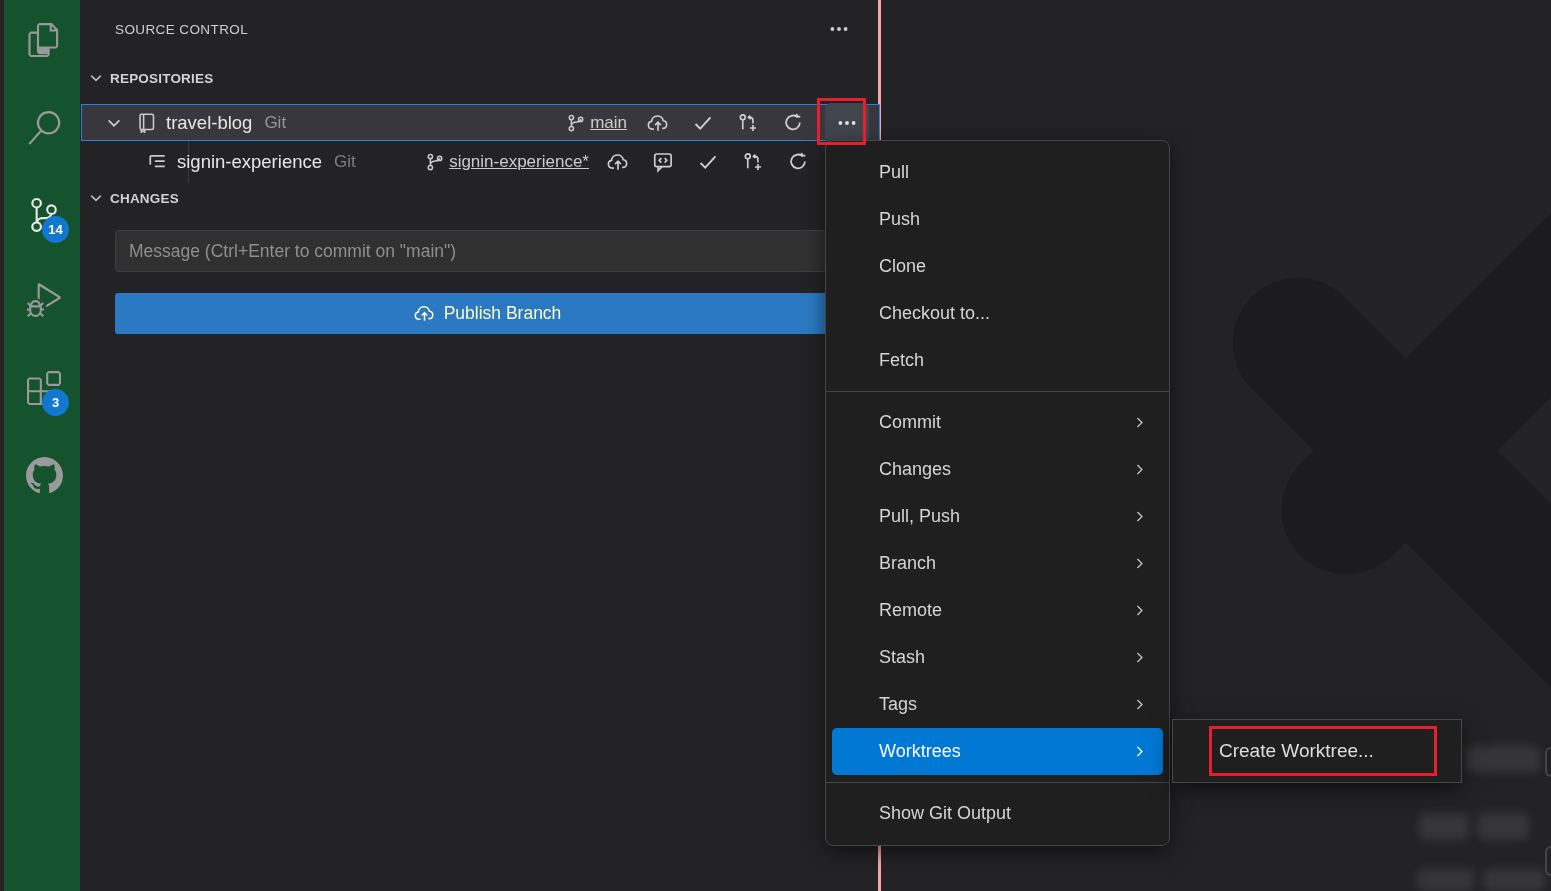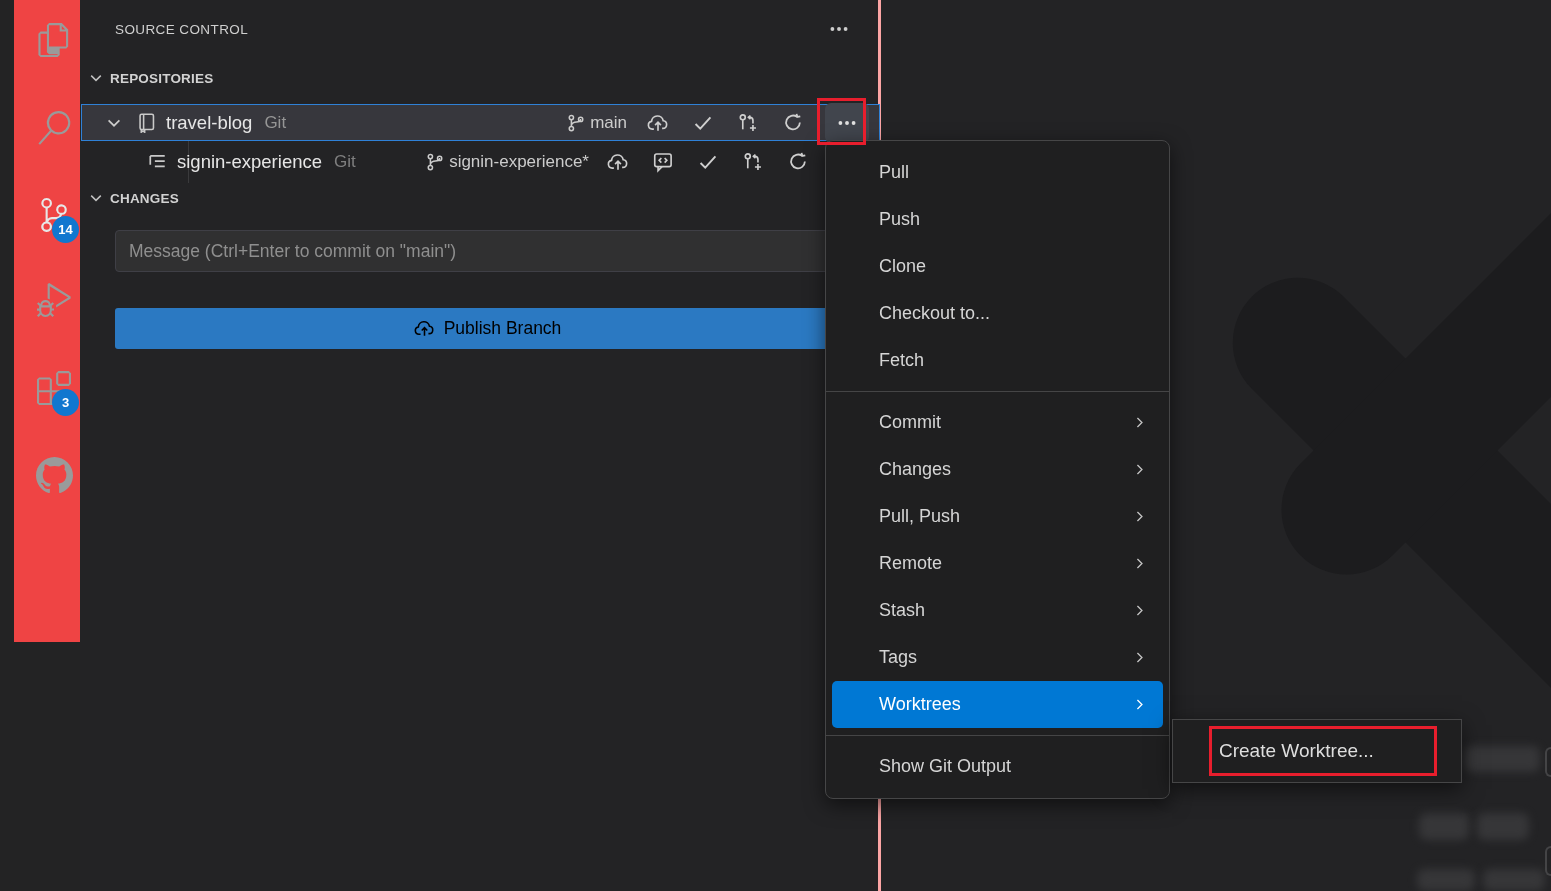--- a/index.html
+++ b/index.html
@@ -10,53 +10,53 @@
     -webkit-font-smoothing:antialiased; color:#cccccc;
   }
   
   .editor-bg { position:absolute; left:881px; top:0; right:0; bottom:0; background:#232325; overflow:hidden; }
   .xbar { position:absolute; background:#1c1c1e; border-radius:65px; }
   .xbar.a { width:900px; height:130px; left:239px; top:550px; transform:rotate(45deg); }
   .xbar.b { width:700px; height:130px; left:317px; top:243px; transform:rotate(-45deg); }
   .blob { position:absolute; background:#3b3b3d; border-radius:8px; filter:blur(4px); opacity:.8; }
   .keycap-sliver { position:absolute; width:7px; background:transparent; border:2px solid #4d4d4f; border-right:none; border-radius:6px 0 0 6px; opacity:.8; }
   
-  .activitybar { position:absolute; left:14px; top:0; width:80px; height:642px; background:#ef4444; }
+  .activitybar { position:absolute; left:4px; top:0; width:80px; height:891px; background:#14532d; }
   .ab-item { position:absolute; left:0; width:80px; height:70px; display:flex; align-items:center; justify-content:center; color:#9a9a9a; cursor:pointer; }
   .ab-item.active { color:#e7e7e7; }
   .ab-item svg { width:34px; height:34px; }
   .ab-badge { position:absolute; width:27px; height:27px; border-radius:50%; background:#1177cf; color:#fff;
     font-size:13px; font-weight:bold; display:flex; align-items:center; justify-content:center; z-index:2; }
   
   .sidebar { position:absolute; left:80px; top:0; width:801px; height:891px; background:#232325; border-right:3px solid #fca5a5; }
   .sb-title { position:absolute; left:35px; top:22px; font-size:13.5px; letter-spacing:.4px; color:#cfcfcf; }
   .sb-more { position:absolute; left:744px; top:16px; width:30px; height:26px; display:flex; align-items:center; justify-content:center; color:#cccccc; cursor:pointer; }
   .sb-more svg { width:22px; height:22px; }
   .section-header { position:absolute; left:8px; display:flex; align-items:center; gap:6px; color:#d2d2d2; font-weight:bold; font-size:13.5px; letter-spacing:.2px; cursor:pointer; }
   .section-header svg { width:16px; height:16px; color:#c0c0c0; }
   .repo-row { position:absolute; left:1px; width:799px; display:flex; align-items:center; cursor:pointer; }
   .row-selected { top:104px; height:37px; background:#37373d; border:1px solid #2f81d7; }
   .row-child { top:141px; height:42px; }
   .twisty { width:18px; height:18px; color:#cccccc; flex:0 0 auto; }
   .rowicon { width:21px; height:21px; color:#c9c9c9; flex:0 0 auto; }
   .repo-name { font-size:18.5px; color:#e6e6e6; margin:0 0 0 9px; white-space:nowrap; }
   .repo-provider { font-size:17px; color:#969696; margin-left:12px; }
-  .row-actions { display:flex; align-items:center; margin-left:auto; gap:4px; }
+  .row-actions { display:flex; align-items:center; margin-left:auto; gap:4px;text-decoration:underline; }
   .act { width:41px; height:34px; display:flex; align-items:center; justify-content:center; color:#cfcfcf; cursor:pointer; }
   .act svg { width:22px; height:22px; }
   .branch-chip { display:flex; align-items:center; gap:4px; color:#cccccc; font-size:17px; cursor:pointer; white-space:nowrap; }
   .branch-chip svg { width:20px; height:20px; }
   .more-btn { width:44px; height:40px; border-radius:6px; background:#41454d; display:flex; align-items:center; justify-content:center; color:#e0e0e0; cursor:pointer; }
   .more-btn svg { width:22px; height:22px; }
   .indent-guide { position:absolute; left:108px; top:141px; width:1px; height:42px; background:#3a3a3c; }
   .commit-input { position:absolute; left:35px; top:230px; width:745px; height:42px; background:#303031; border:1px solid #3f3f46; border-radius:4px;
     color:#e0e0e0; font-size:17.5px; padding:0 13px; font-family:"Liberation Sans", sans-serif; outline:none; }
   .commit-input::placeholder { color:#8f8f8f; }
-  .publish-btn { position:absolute; left:35px; top:308px; width:745px; height:41px; background:#2b79c2; border:none; border-radius:3px;
-    color:#000000; font-size:17.5px; display:flex; align-items:center; justify-content:center; gap:9px; cursor:pointer; font-family:"Liberation Sans", sans-serif; }
+  .publish-btn { position:absolute; left:35px; top:293px; width:745px; height:41px; background:#2b79c2; border:none; border-radius:3px;
+    color:#fef9c3; font-size:17.5px; display:flex; align-items:center; justify-content:center; gap:9px; cursor:pointer; font-family:"Liberation Sans", sans-serif; }
   .publish-btn svg { width:21px; height:21px; }
   
   .menu { position:absolute; left:825px; top:140px; width:345px; background:#1f1f20; border:1px solid #464647; border-radius:8px;
     padding:8px 0; box-shadow:0 6px 20px rgba(0,0,0,.55); z-index:10; }
   .mi { height:47px; margin:0 6px; padding:0 16px 0 47px; border-radius:5px; display:flex; align-items:center; justify-content:space-between;
     font-size:18px; color:#d5d5d5; cursor:pointer; white-space:nowrap; }
   .mi .arrow { width:15px; height:15px; color:#c5c5c5; flex:0 0 auto; }
   .mi.highlight { background:#0078d4; color:#ffffff; }
   .mi.highlight .arrow { color:#ffffff; }
   .msep { height:1px; background:#454546; margin:7px 0; }
@@ -296,20 +296,26 @@
           <path d="M5.8 3.2 10.6 8l-4.8 4.8"></path>
         </svg>
       </div>
     <div class="mi">
         <span>Pull, Push</span>
         <svg class="arrow" viewBox="0 0 16 16" fill="none" stroke="currentColor" stroke-width="1.4">
           <path d="M5.8 3.2 10.6 8l-4.8 4.8"></path>
         </svg>
       </div>
     <div class="mi">
+        <span>Branch</span>
+        <svg class="arrow" viewBox="0 0 16 16" fill="none" stroke="currentColor" stroke-width="1.4">
+          <path d="M5.8 3.2 10.6 8l-4.8 4.8"></path>
+        </svg>
+      </div>
+    <div class="mi">
         <span>Remote</span>
         <svg class="arrow" viewBox="0 0 16 16" fill="none" stroke="currentColor" stroke-width="1.4">
           <path d="M5.8 3.2 10.6 8l-4.8 4.8"></path>
         </svg>
       </div>
     <div class="mi">
         <span>Stash</span>
         <svg class="arrow" viewBox="0 0 16 16" fill="none" stroke="currentColor" stroke-width="1.4">
           <path d="M5.8 3.2 10.6 8l-4.8 4.8"></path>
         </svg>

